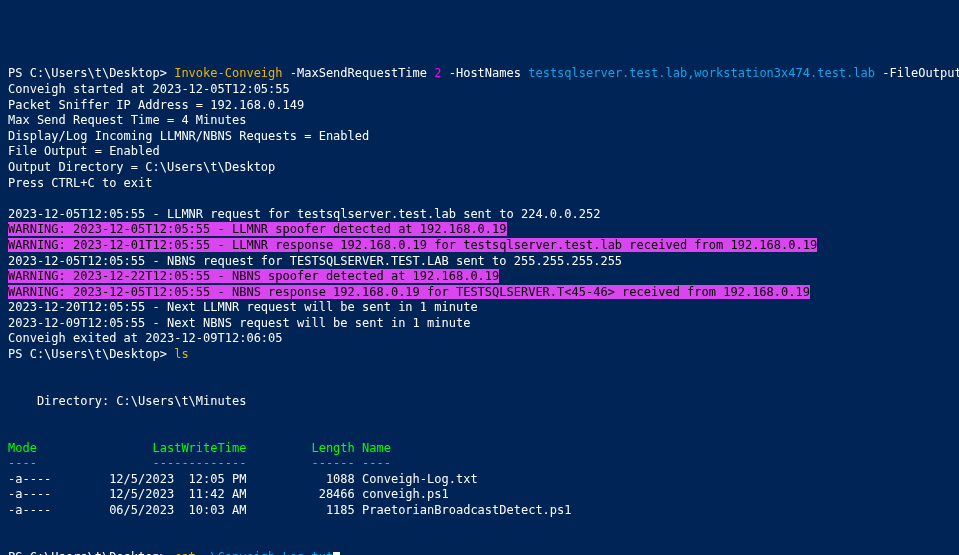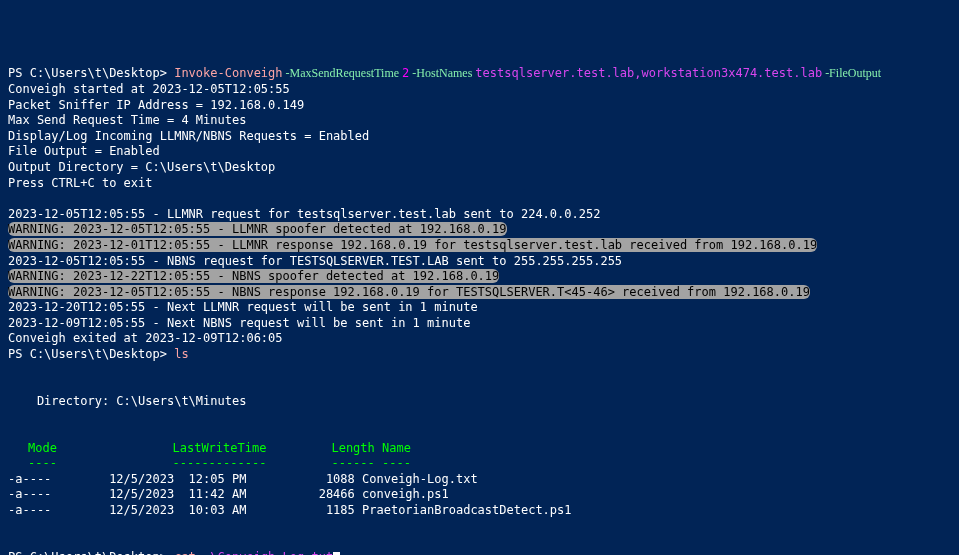--- a/index.html
+++ b/index.html
@@ -8,30 +8,29 @@
       color: #ffffff;
       font-family: 'Lucida Console', 'Consolas', monospace;
       font-size: 12px;
       line-height: 1.3;
       padding: 4px 8px;
       width: 959px;
       height: 555px;
       overflow: hidden;
       white-space: pre;
     }
-    .cmd-yellow { color: #fca5a5; }
-    .cmd-darkgray { color: #86efac; font-family: Liberation Serif, serif; }
+    .cmd-yellow { color: #eab308; }
+    .cmd-darkgray { color: #ffffff; }
     .cmd-magenta { color: #ff00ff; }
-    .cmd-white { color: #d946ef; }
+    .cmd-white { color: #0ea5e9; }
     .warn {
-      background: #a3a3a3;
+      background: #d946ef;
       color: #000000;
-      border-radius: 6px;
     }
-    .green-header { color: #00ff00; margin-left: 20px; }
+    .green-header { color: #00ff00; }
     .cursor {
       display: inline-block;
       width: 7px;
       height: 12px;
       background: #ffffff;
       vertical-align: text-bottom;
     }
   </style>
 </head>
 <body>
@@ -59,21 +58,21 @@
 <span><span>PS C:\Users\t\Desktop&gt; </span><span class="cmd-yellow">ls</span></span>
 <span></span>
 <span></span>
 <span>    Directory: C:\Users\t\Minutes</span>
 <span></span>
 <span></span>
 <span class="green-header">Mode                LastWriteTime         Length Name</span>
 <span class="green-header">----                -------------         ------ ----</span>
 <span>-a----        12/5/2023  12:05 PM           1088 Conveigh-Log.txt</span>
 <span>-a----        12/5/2023  11:42 AM          28466 conveigh.ps1</span>
-<span>-a----        12/5/2023  10:03 AM           1185 PraetorianBroadcastDetect.ps1</span>
+<span>-a----        06/5/2023  10:03 AM           1185 PraetorianBroadcastDetect.ps1</span>
 <span></span>
 <span></span>
 <span><span>PS C:\Users\t\Desktop&gt; </span><span class="cmd-yellow">cat</span><span class="cmd-white"> .\Conveigh-Log.txt</span><span class="cursor"></span></span>
 
 
 
 
 
 
 </div>

